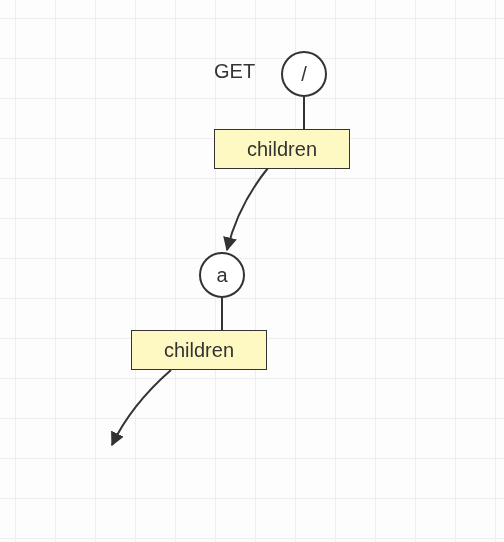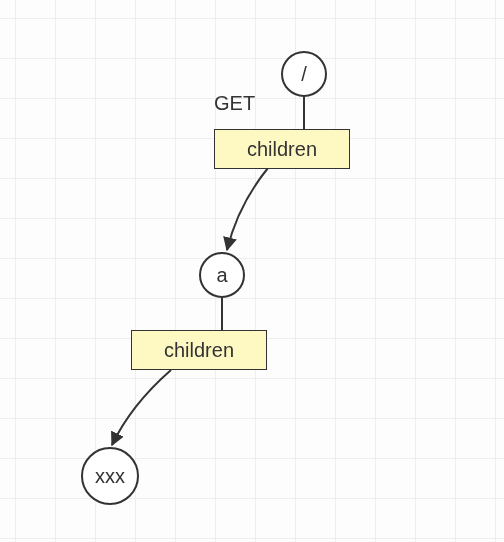--- a/index.html
+++ b/index.html
@@ -77,35 +77,32 @@
 
   <path d="M 268 168 Q 238 205 227 250" stroke="#333" stroke-width="2" fill="none" marker-end="url(#arrow)"></path>
 
   <line x1="222" y1="298" x2="222" y2="330" stroke="#333" stroke-width="2"></line>
 
   <path d="M 171 370 Q 131 405 112 445" stroke="#333" stroke-width="2" fill="none" marker-end="url(#arrow)"></path>
 </svg>
 
 <div class="canvas">
 
-  <div class="side-label" style="left:214px; top:60px;margin-top:32px;">GET</div>
+  <div class="side-label" style="left:214px; top:60px;">GET</div>
 
   <div class="node-circle" style="left:281px; top:51px; width:46px; height:46px;">
     <span>/</span>
   </div>
 
   <div class="node-box" style="left:214px; top:129px; width:136px; height:40px;">
     <span>children</span>
   </div>
 
   <div class="node-circle" style="left:199px; top:252px; width:46px; height:46px;">
     <span>a</span>
   </div>
 
   <div class="node-box" style="left:131px; top:330px; width:136px; height:40px;">
     <span>children</span>
   </div>
 
-  <div class="node-circle" style="left:81px; top:447px; width:58px; height:58px;">
-    <span>xxx</span>
-  </div>
 
 </div>
 
 </body></html>

